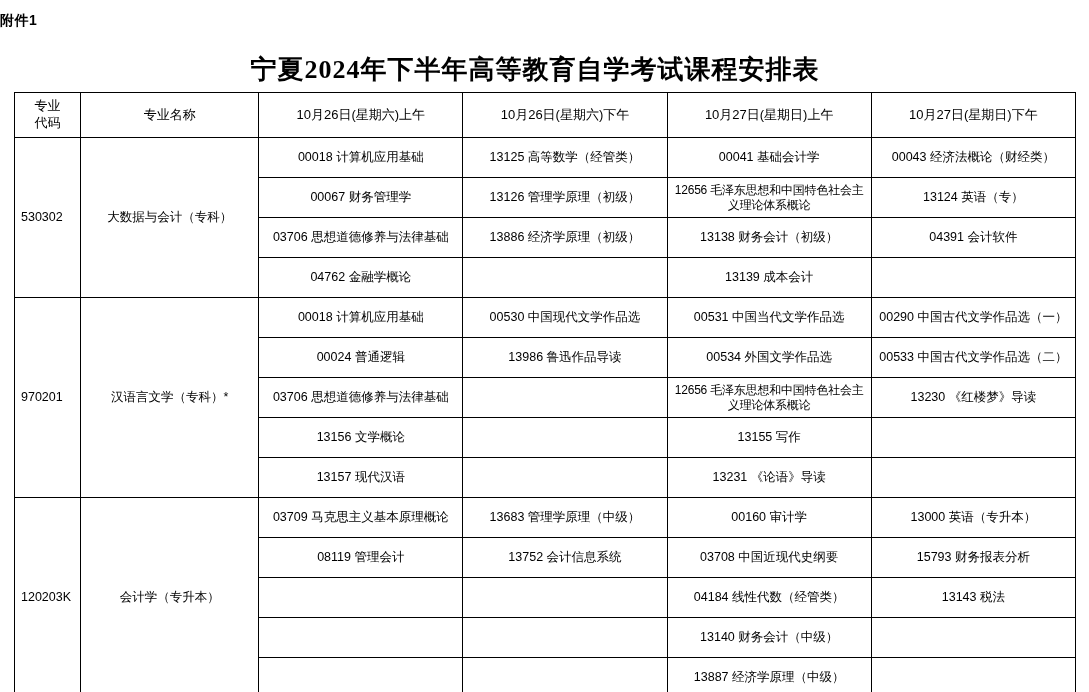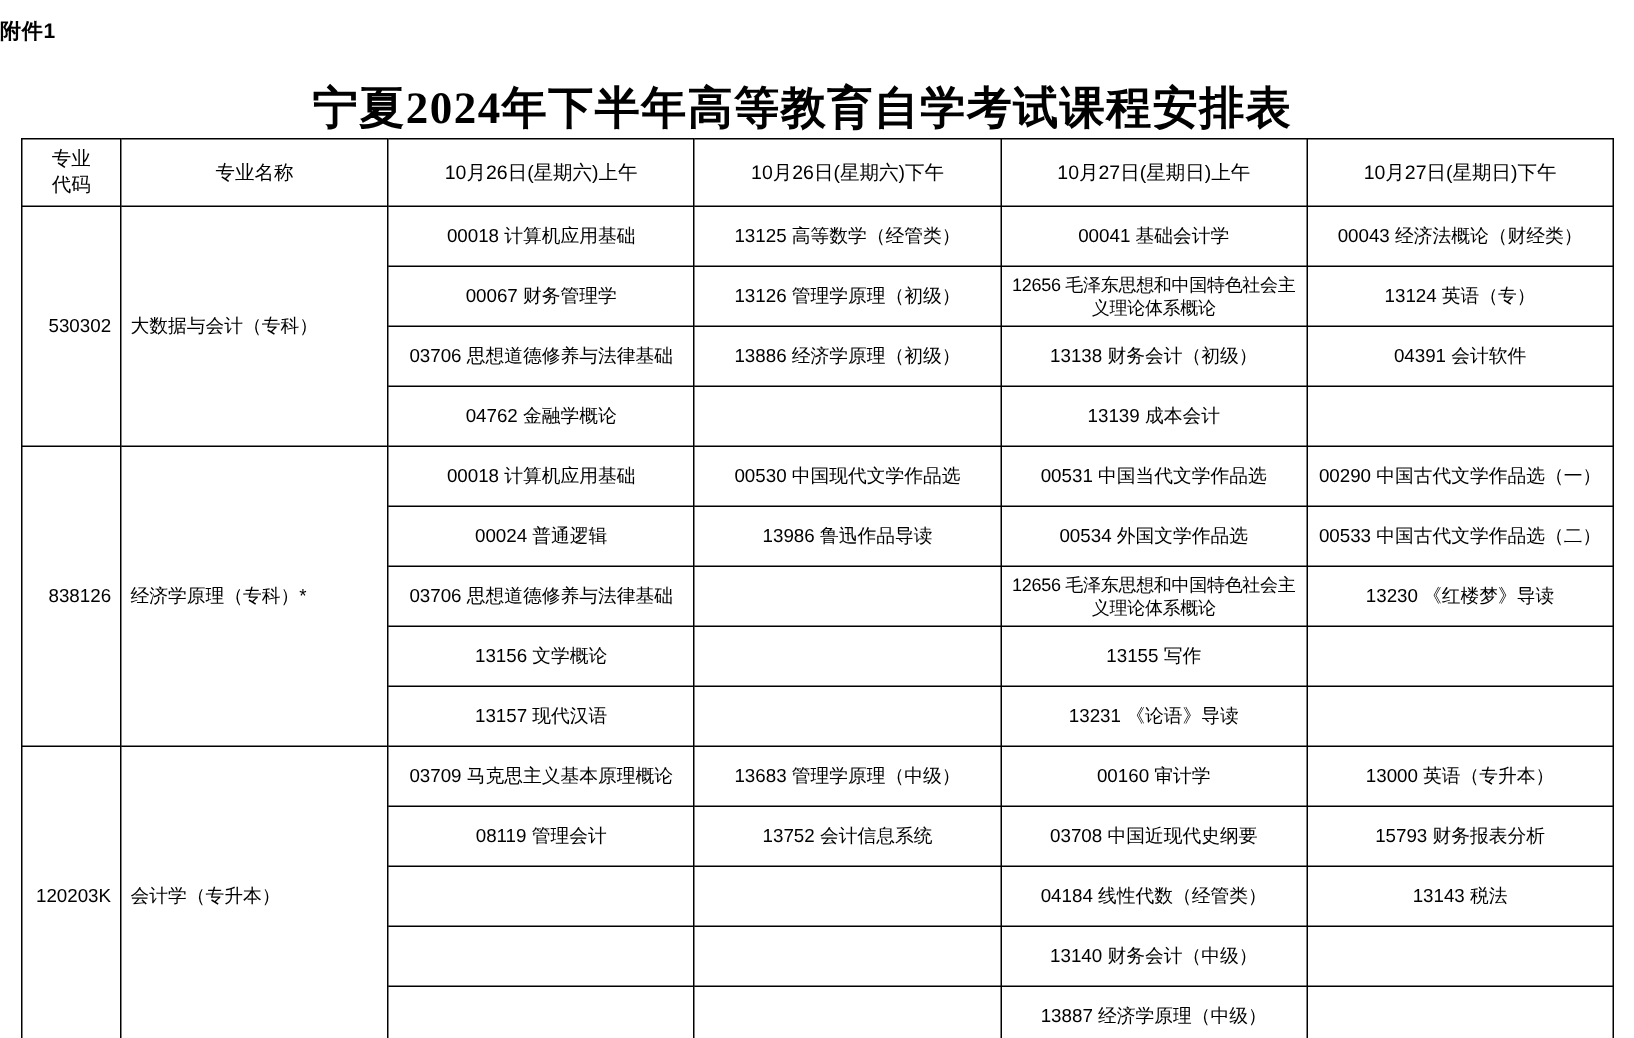--- a/index.html
+++ b/index.html
@@ -28,21 +28,21 @@
     font-weight: bold;
     letter-spacing: 0.5px;
   }
   .doc-title {
     position: absolute;
     left: 0;
     top: 52px;
     width: 1070px;
     text-align: center;
     font-family: "Liberation Serif", "DejaVu Serif", serif;
-    font-size: 30px;
+    font-size: 26px;
     font-weight: bold;
     letter-spacing: 1px;
   }
   table.schedule {
     position: absolute;
     left: 14px;
     top: 92px;
     width: 1062px;
     border-collapse: collapse;
     table-layout: fixed;
@@ -60,25 +60,25 @@
   table.schedule thead td {
     text-align: center;
     height: 44px;
     font-size: 13px;
   }
   .col-code { width: 66px; }
   .col-name { width: 178px; }
   .col-slot { width: 204px; }
 
   td.code-cell {
-    text-align: right;
+    text-align: left;
     font-size: 12.5px;
   }
   td.name-cell {
-    text-align: left;
+    text-align: center;
     font-size: 13px;
   }
   td.course {
     height: 39px;
     text-align: center;
     white-space: nowrap;
     overflow: hidden;
   }
   td.course.two-line {
     white-space: normal;
@@ -145,22 +145,22 @@
         <td class="course">04391  会计软件</td>
       </tr>
       <tr>
         <td class="course">04762  金融学概论</td>
         <td class="course"></td>
         <td class="course">13139  成本会计</td>
         <td class="course"></td>
       </tr>
 
       <tr>
-        <td class="code-cell" rowspan="5">838126</td>
-        <td class="name-cell" rowspan="5">经济学原理（专科）*</td>
+        <td class="code-cell" rowspan="5">970201</td>
+        <td class="name-cell" rowspan="5">汉语言文学（专科）*</td>
         <td class="course">00018  计算机应用基础</td>
         <td class="course">00530  中国现代文学作品选</td>
         <td class="course">00531  中国当代文学作品选</td>
         <td class="course">00290  中国古代文学作品选（一）</td>
       </tr>
       <tr>
         <td class="course">00024  普通逻辑</td>
         <td class="course">13986  鲁迅作品导读</td>
         <td class="course">00534  外国文学作品选</td>
         <td class="course">00533  中国古代文学作品选（二）</td>

